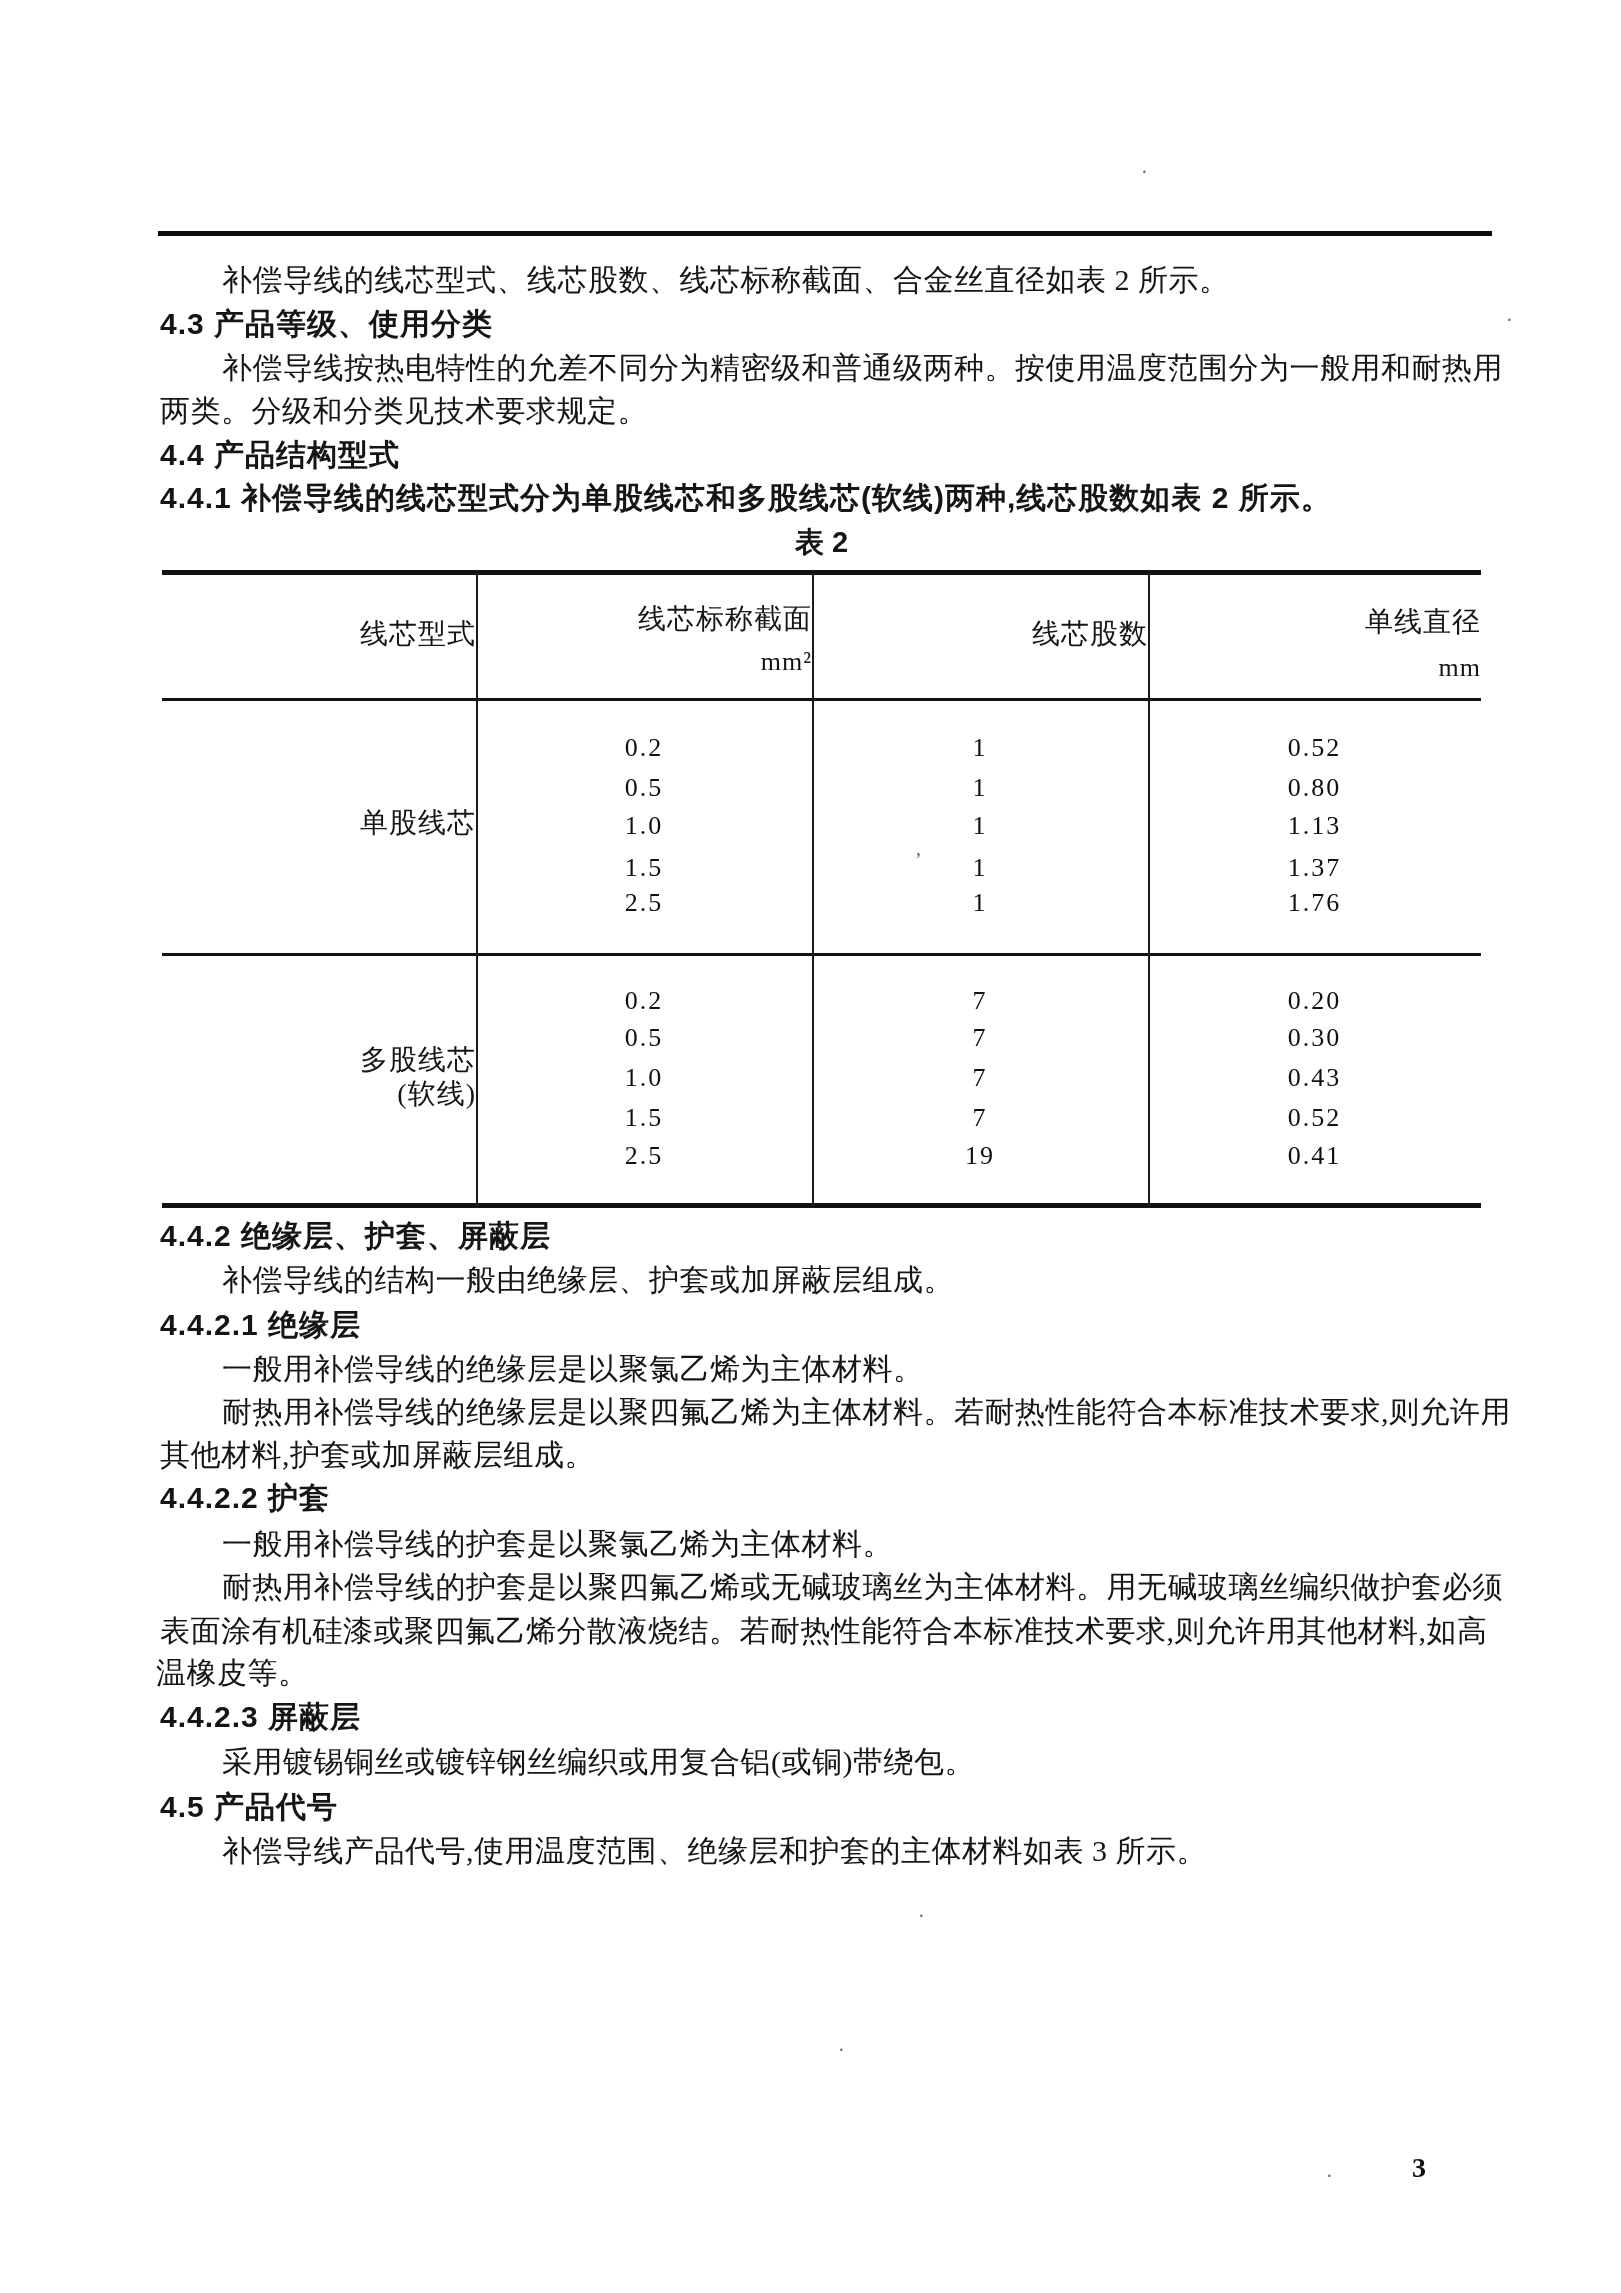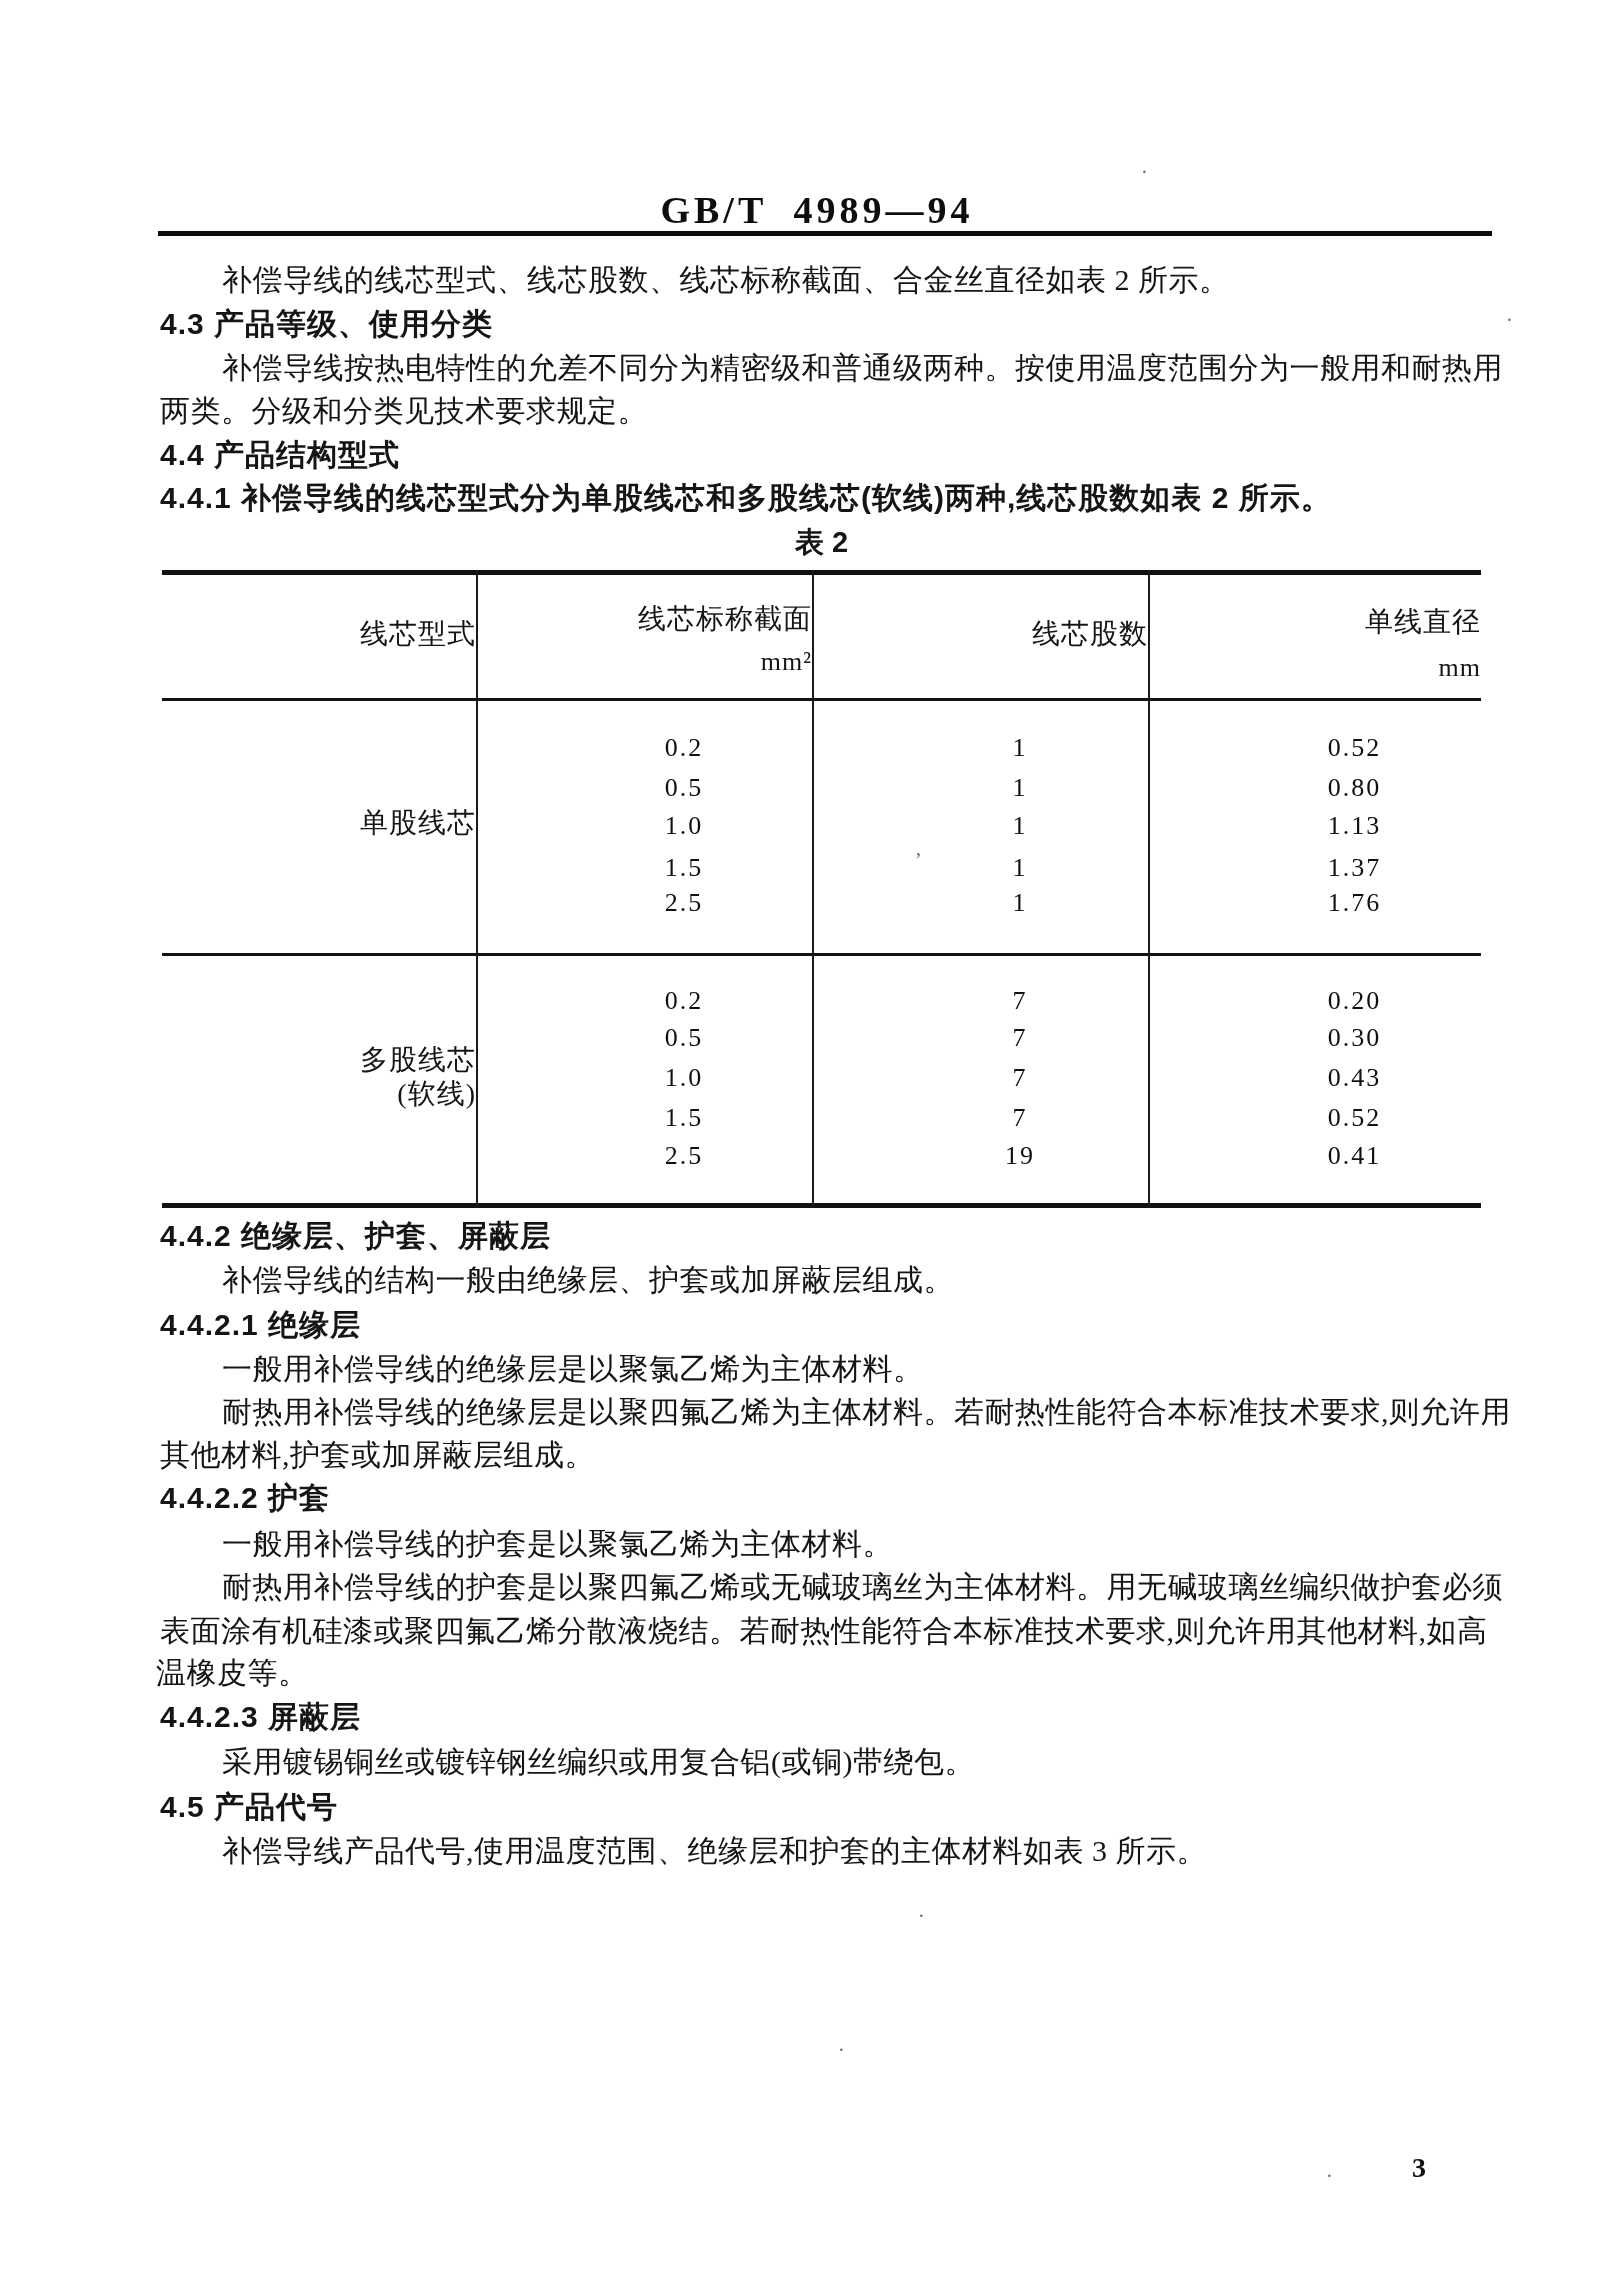--- a/index.html
+++ b/index.html
@@ -37,40 +37,39 @@
   .hl-hdr{ top:128px; height:3px; }
   .hl-sec{ top:383px; height:3px; }
   .hl-bot{ top:633px; height:5px; }
   .vline{ position:absolute; top:0; height:638px; width:2px; background:#1a1a1a; }
   .v1{ left:314px; } .v2{ left:650px; } .v3{ left:986px; }
   .tcell{
     position:absolute; text-align:right; font-size:28px; line-height:32px;
     color:#151515; letter-spacing:1px; white-space:nowrap;
   }
   .tunit{ font-size:26px; letter-spacing:1px; }
-  .trow{ position:absolute; left:314px; width:1005px; display:flex;padding-left:40px; }
+  .trow{ position:absolute; left:314px; width:1005px; display:flex; }
   .trow span{
     display:block; text-align:center; font-size:26px; line-height:30px;
     letter-spacing:2px; color:#101010;
   }
   .c2{ width:336px; } .c3{ width:336px; } .c4{ width:333px; }
   .pageno{
     position:absolute; top:2152px; left:1412px; font-size:28px; font-weight:bold;
     color:#111; letter-spacing:1px;
   }
   .artifact{
     position:absolute; color:#666; font-size:20px; line-height:20px;
   }
 </style>
 </head>
 <body>
 
 <div class="page">
 
-  <div class="doc-code">GB/T  4989—94</div>
   <div class="head-rule"></div>
 
   <div class="bline" style="top:262px;left:222px">补偿导线的线芯型式、线芯股数、线芯标称截面、合金丝直径如表 2 所示。</div>
   <div class="bline head" style="top:306px;left:160px">4.3  产品等级、使用分类</div>
   <div class="bline" style="top:350px;left:222px">补偿导线按热电特性的允差不同分为精密级和普通级两种。按使用温度范围分为一般用和耐热用</div>
   <div class="bline" style="top:393px;left:160px">两类。分级和分类见技术要求规定。</div>
   <div class="bline head" style="top:437px;left:160px">4.4  产品结构型式</div>
   <div class="bline head" style="top:480px;left:160px">4.4.1  补偿导线的线芯型式分为单股线芯和多股线芯(软线)两种,线芯股数如表 2 所示。</div>
 
   <div class="tcaption">表 2</div>

